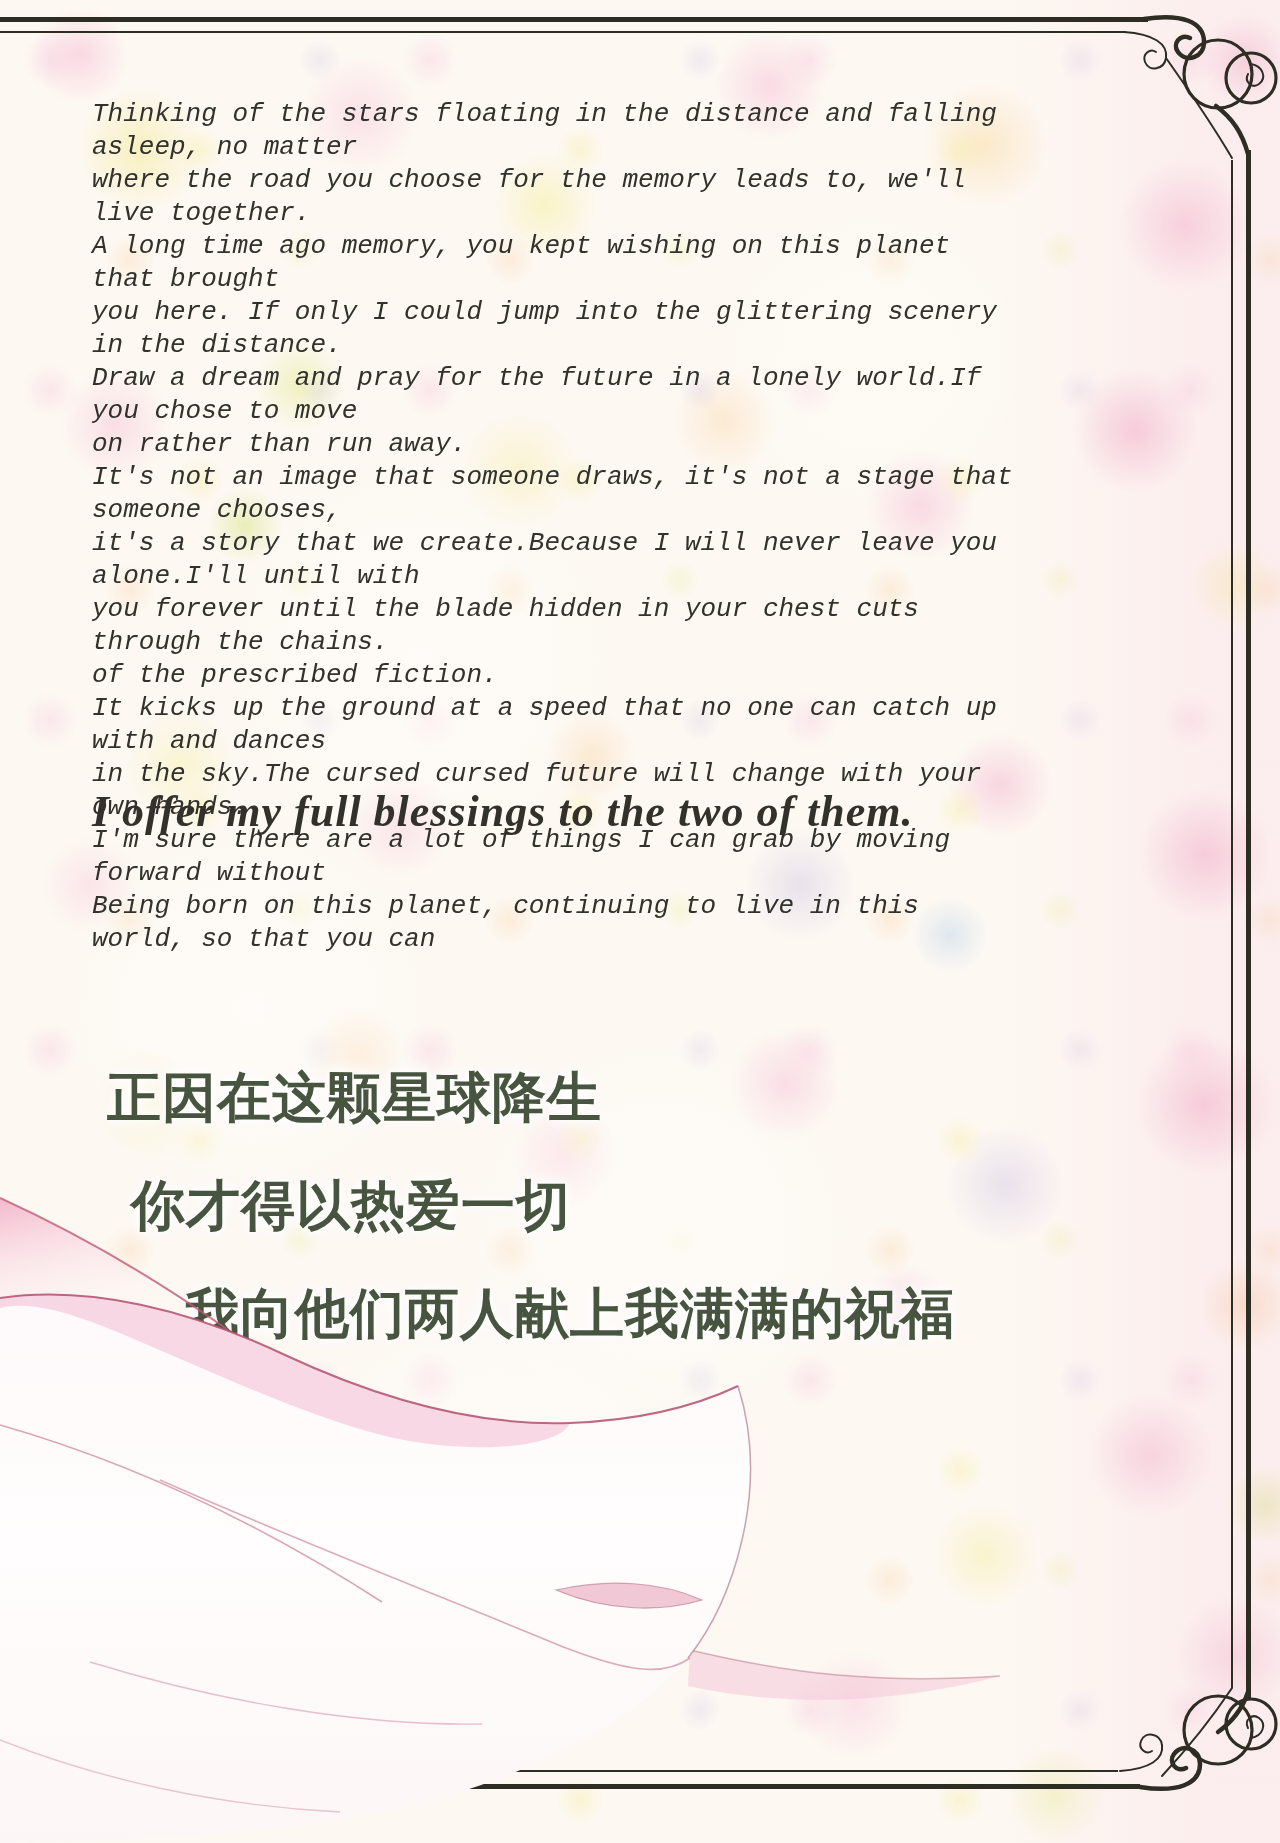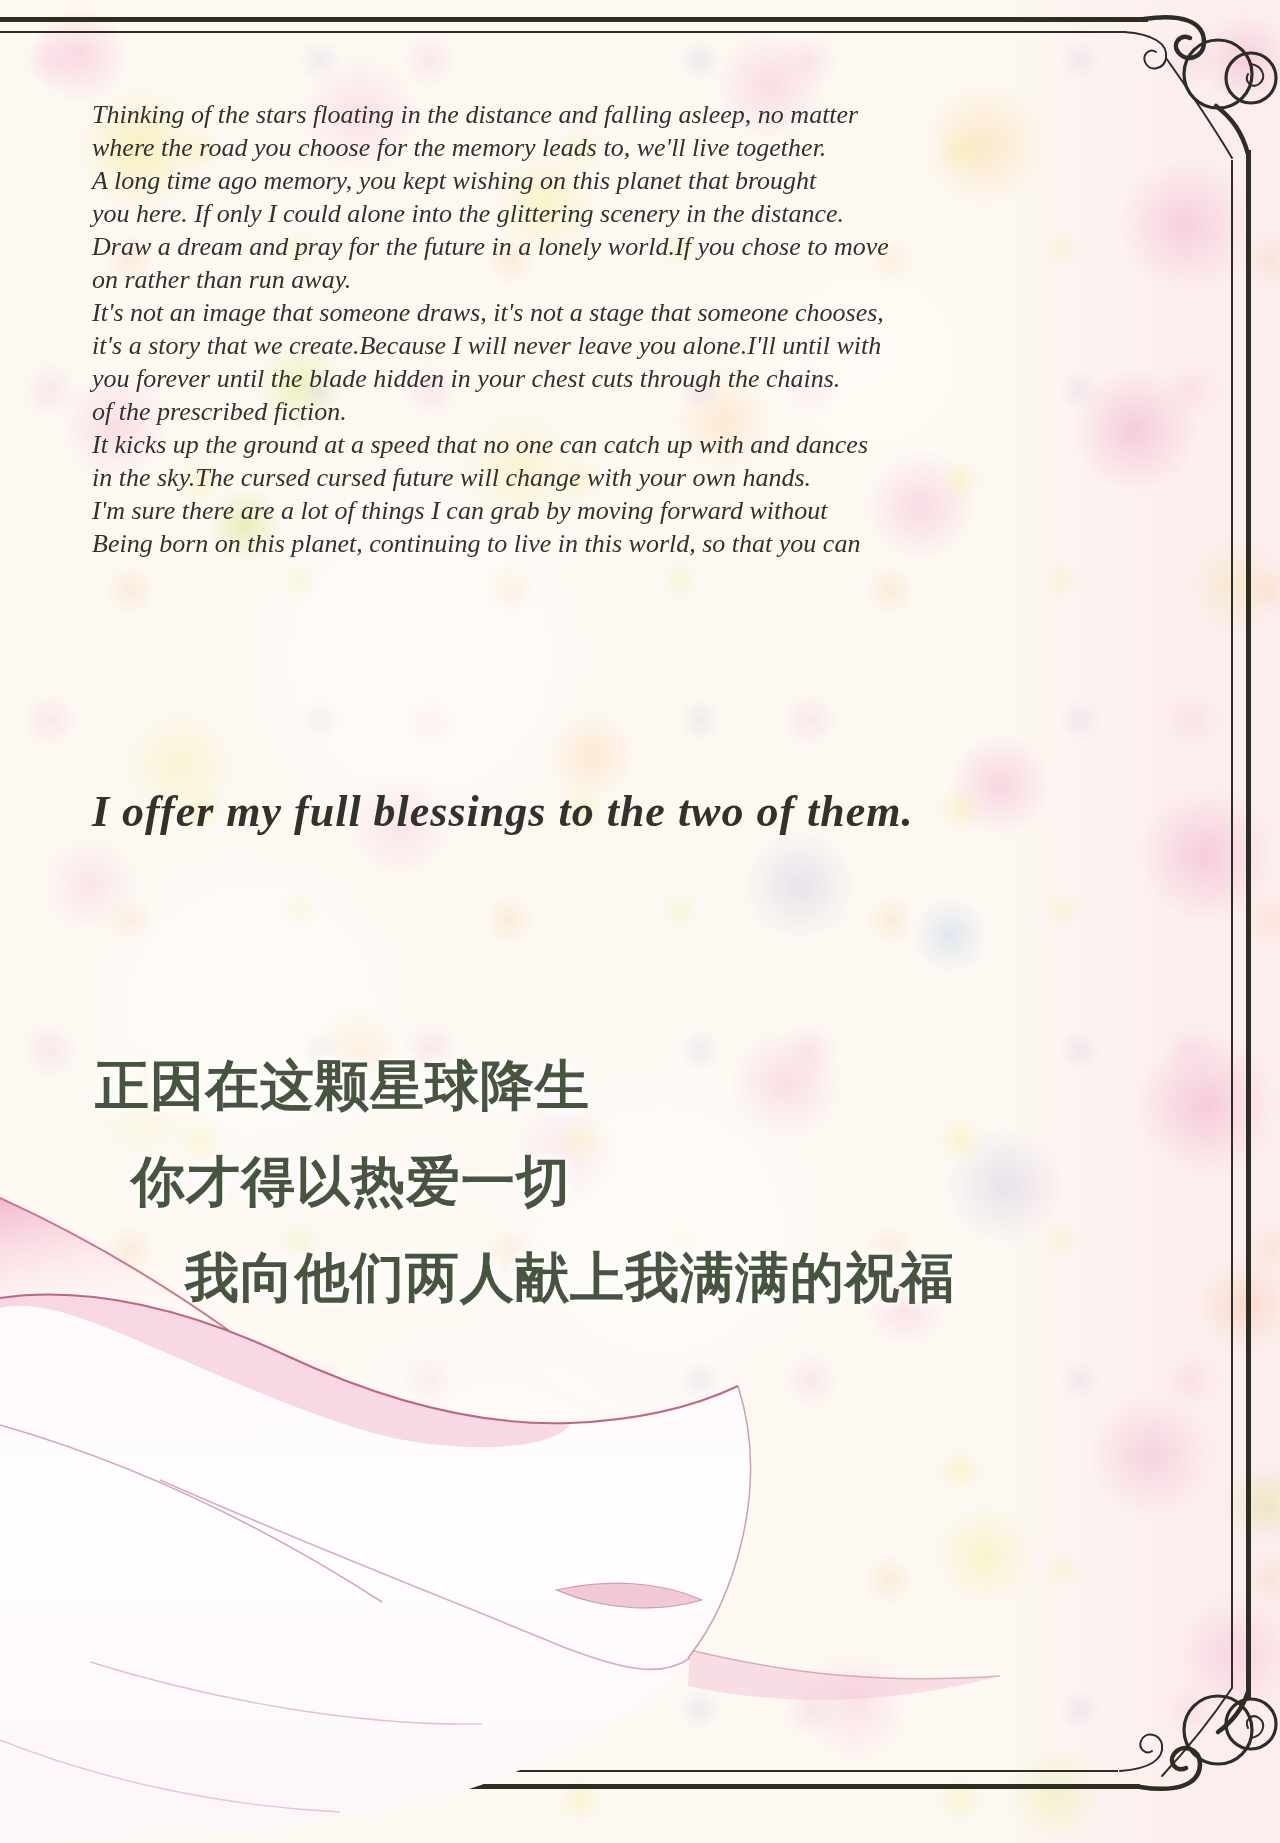--- a/index.html
+++ b/index.html
@@ -83,36 +83,36 @@
   .fr-thick{left:1246px;top:150px;width:5px;height:1550px;}
   .fb-thin {left:0;top:1770px;width:1118px;height:2px;}
   .fb-thick{left:0;top:1784px;width:1140px;height:5px;}
   .corner{position:absolute;left:1100px;width:180px;}
   .corner-top{top:0;height:260px;}
   .corner-bottom{top:1590px;height:253px;}
   .corner path{stroke:var(--frame,#2e2d24);fill:none;stroke-linecap:round;}
 
   
   .english-poem{position:absolute;left:92px;top:98px;width:930px;
-    font-family:Liberation Serif, serif;font-style:italic;
+    font-family:Liberation Mono, monospace;font-style:italic;
     font-size:26px;line-height:33px;color:var(--poem-text,#32312b);
     text-shadow:0 0 2px rgba(255,255,255,.5);}
   .english-poem p{margin:0;}
   .closing-line{position:absolute;left:92px;top:786px;width:1000px;
     font-family:Liberation Serif, serif;font-style:italic;font-weight:bold;
     font-size:44px;letter-spacing:1px;color:var(--poem-text,#26251f);}
 
   
   .chinese-poem{position:absolute;left:95px;top:1038px;width:1000px;
     font-family:"DejaVu Sans", sans-serif;font-weight:bold;
     font-size:54px;line-height:96px;color:var(--chinese-text,#47543f);
     letter-spacing:1px;
     text-shadow:0 0 6px rgba(255,255,255,.95),0 0 12px rgba(255,255,255,.9),
                 0 0 20px rgba(255,255,255,.8),0 0 28px rgba(255,255,255,.6);}
-  .chinese-poem p{margin:0;}
+  .chinese-poem p{margin:12px;}
   .chinese-poem p:nth-child(2){margin-left:36px;}
   .chinese-poem p:nth-child(3){margin-left:90px;}
   .chinese-poem p:nth-child(4){margin-left:142px;}
 
   
   .fabric{position:absolute;left:0;top:1180px;width:1020px;height:663px;}
 </style>
 </head>
 <body>
 
@@ -148,21 +148,21 @@
       <path d="M151,148 C163,146 167,134 159,128 C152,123 144,130 148,138" stroke-width="2"></path>
       <path d="M132,98 C112,128 88,158 62,186" stroke-width="2"></path>
       <path d="M148,102 C142,120 132,132 118,142" stroke-width="4.5"></path>
     </g>
   </svg>
 
   <div class="english-poem">
       <p class="eline">Thinking of the stars floating in the distance and falling asleep, no matter</p>
       <p class="eline">where the road you choose for the memory leads to, we'll live together.</p>
       <p class="eline">A long time ago memory, you kept wishing on this planet that brought</p>
-      <p class="eline">you here. If only I could alone into the glittering scenery in the distance.</p>
+      <p class="eline">you here. If only I could jump into the glittering scenery in the distance.</p>
       <p class="eline">Draw a dream and pray for the future in a lonely world.If you chose to move</p>
       <p class="eline">on rather than run away.</p>
       <p class="eline">It's not an image that someone draws, it's not a stage that someone chooses,</p>
       <p class="eline">it's a story that we create.Because I will never leave you alone.I'll until with</p>
       <p class="eline">you forever until the blade hidden in your chest cuts through the chains.</p>
       <p class="eline">of the prescribed fiction.</p>
       <p class="eline">It kicks up the ground at a speed that no one can catch up with and dances</p>
       <p class="eline">in the sky.The cursed cursed future will change with your own hands.</p>
       <p class="eline">I'm sure there are a lot of things I can grab by moving forward without</p>
       <p class="eline">Being born on this planet, continuing to live in this world, so that you can</p>

